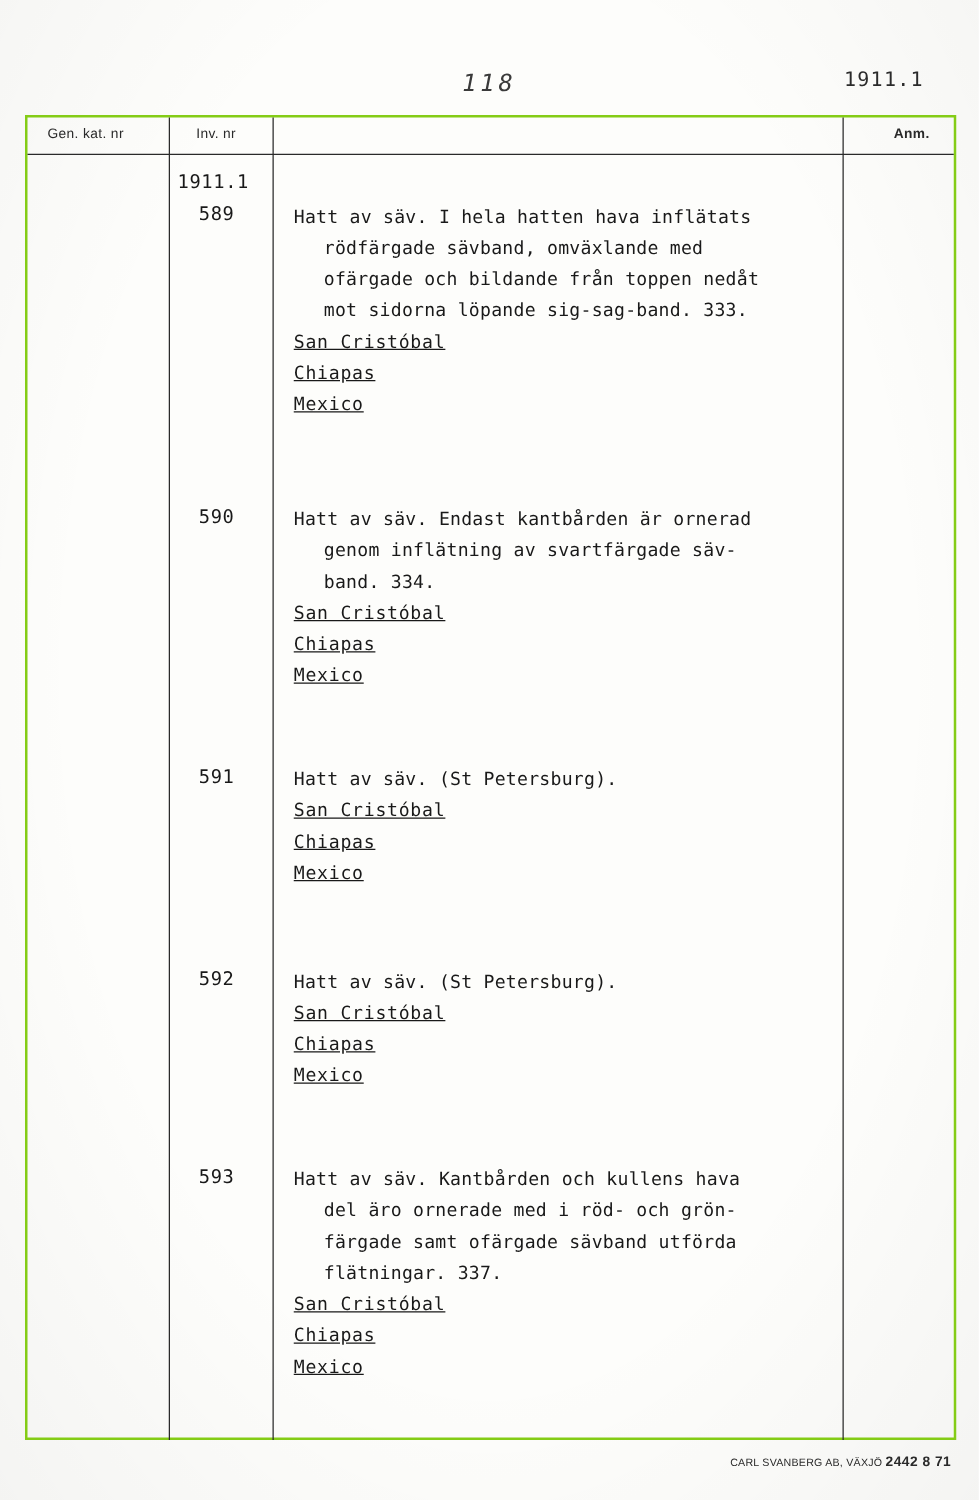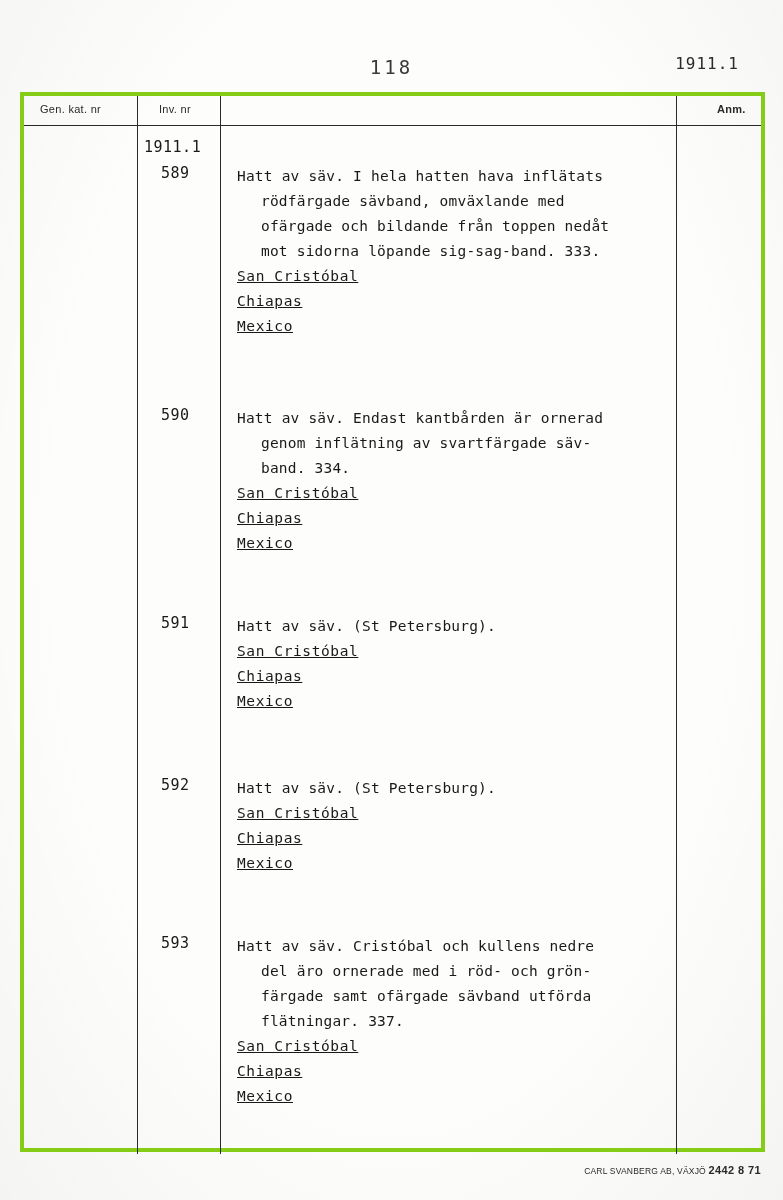--- a/index.html
+++ b/index.html
@@ -34,37 +34,38 @@
 
   .page-number {
     position: absolute;
     top: 56px;
     left: 0;
     width: 783px;
     text-align: center;
     font-size: 19px;
     letter-spacing: 3px;
     color: #3a3a3a;
+    font-style: italic;
   }
   .header-right {
     position: absolute;
     top: 54px;
     right: 44px;
     font-size: 16px;
     letter-spacing: 1px;
     color: #2b2b2b;
   }
 
   .table {
     position: absolute;
     left: 20px;
     top: 92px;
     width: 745px;
     height: 1060px;
-    border: 4px solid #84cc16;
+    border: 2px solid #84cc16;
     box-sizing: border-box;
   }
   .thead {
     position: absolute;
     left: 0; top: 0;
     width: 100%;
     height: 30px;
     border-bottom: 1px solid #2a2a2a;
     box-sizing: border-box;
   }
@@ -221,21 +222,21 @@
           <span class="ul">Hatt av säv.</span><span> (St Petersburg).</span>
           <span class="place"><span>San Cristóbal</span></span>
           <span class="place"><span>Chiapas</span></span>
           <span class="place"><span>Mexico</span></span>
         </div>
       </div>
 
       <div class="entry" style="top:808px;">
         <div class="inv-nr">593</div>
         <div class="desc">
-          <span class="ul">Hatt av säv.</span><span> Cristóbal och kullens nedre</span>
+          <span class="ul">Hatt av säv.</span><span> Kantbården och kullens hava</span>
           <span class="cont">del äro ornerade med i röd- och grön-</span>
           <span class="cont">färgade samt ofärgade sävband utförda</span>
           <span class="cont">flätningar. 337.</span>
           <span class="place"><span>San Cristóbal</span></span>
           <span class="place"><span>Chiapas</span></span>
           <span class="place"><span>Mexico</span></span>
         </div>
       </div>
 
     </div>

